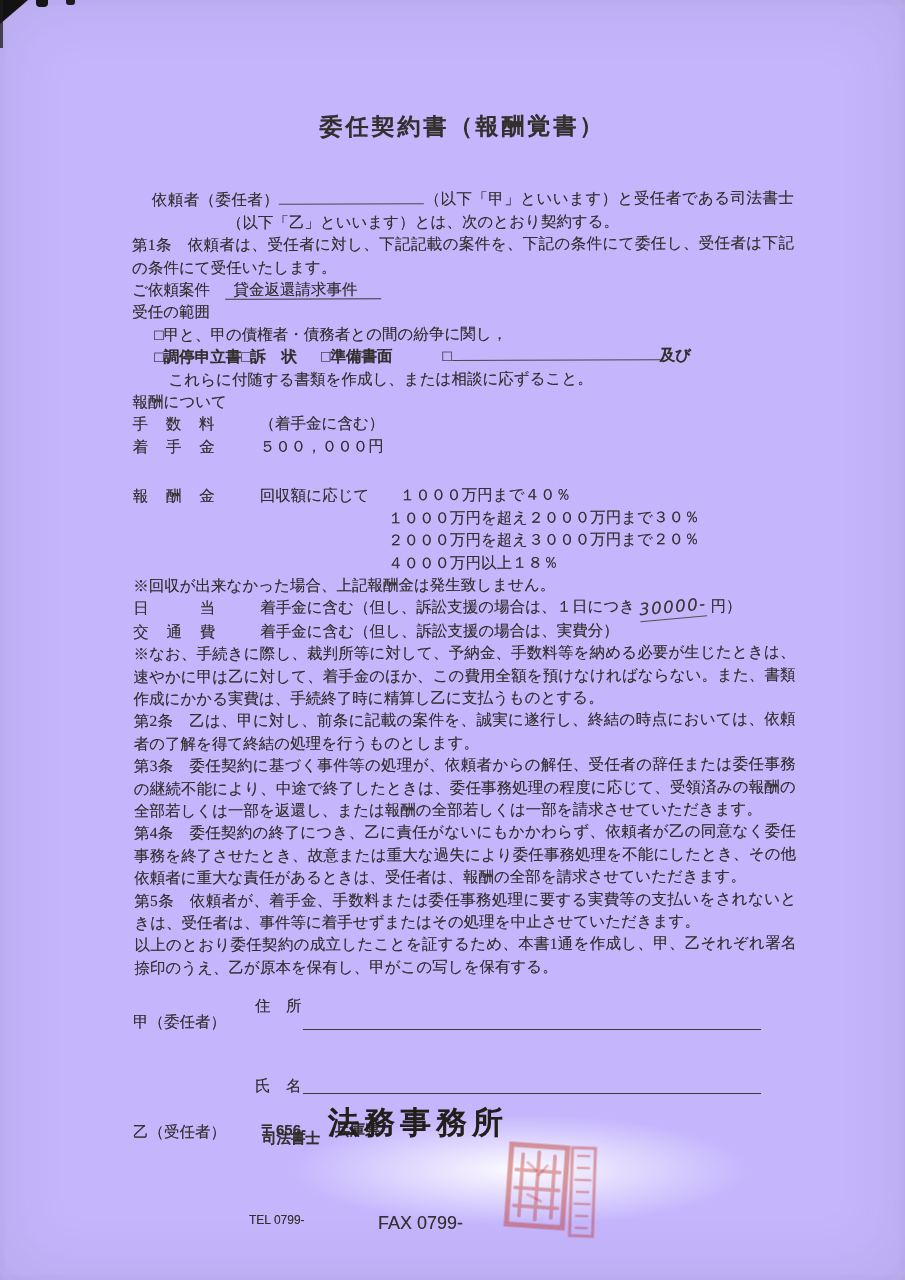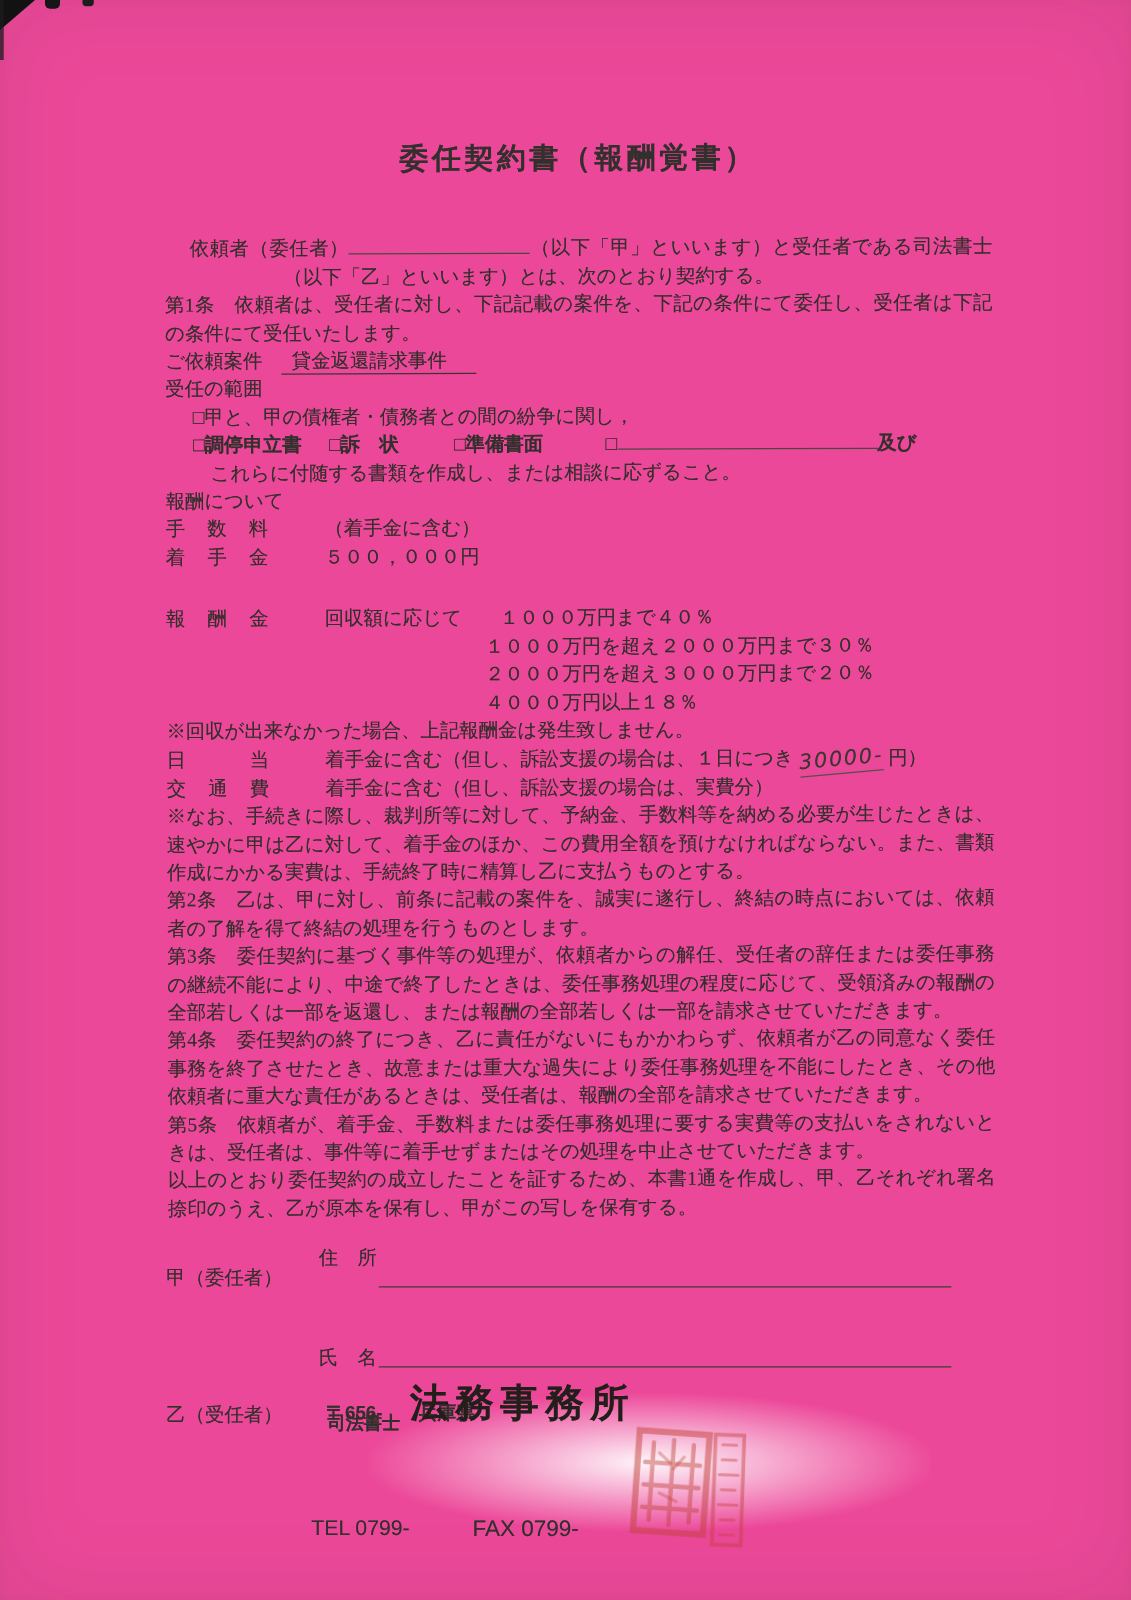--- a/index.html
+++ b/index.html
@@ -1,20 +1,20 @@
 <!DOCTYPE html>
 <html><head>
 <meta charset="utf-8">
 <style>
   * { margin:0; padding:0; box-sizing:border-box; }
   html,body { background:#e7e6e2; }
   body { width:905px; height:1280px; font-family:"Liberation Serif","DejaVu Serif",serif; }
   .page {
     position:relative; width:905px; height:1280px; overflow:hidden;
-    background:#ec4899;
+    background:#c4b5fd;
     box-shadow: inset 0 0 70px rgba(60,55,45,.10), inset 0 0 8px rgba(60,55,45,.06);
     color:#32302c;
   }
   
   .corner-tl { position:absolute; top:0; left:0; width:0; height:0;
     border-top:24px solid #121212; border-right:28px solid transparent; }
   .edge-left { position:absolute; top:0; left:0; width:3px; height:48px; background:#1c1c1c; opacity:.75; }
   .speck-1 { position:absolute; top:0; left:36px; width:12px; height:7px; background:#161616; border-radius:0 0 4px 4px; }
   .speck-2 { position:absolute; top:0; left:66px; width:9px; height:5px; background:#1d1d1d; border-radius:0 0 3px 3px; }
 
@@ -28,22 +28,22 @@
   p { margin:0; text-align:justify; }
   .intro { text-indent:20px; }
   .blank { display:inline-block; border-bottom:1.2px solid #4a4740; height:15px; vertical-align:baseline; }
   .gap { display:inline-block; height:2px; }
   .w145 { width:145px; } .w95 { width:95px; } .w208 { width:208px; }
   .underlined { border-bottom:1.6px solid #3a3731; padding:0 24px 1px 8px; }
   .ind22 { margin-left:22px; text-align:left; }
   .ind36 { margin-left:36px; text-align:left; }
   .cbrow span { display:inline-block;font-weight:bold; }
   .cb-1 { margin-left:22px; }
-  .cb-2 { margin-left:22px; }
-  .cb-3 { margin-left:44px; }
+  .cb-2 { }
+  .cb-3 { margin-left:24px; }
   .cb-4 { margin-left:50px; }
   .feerow { display:flex; align-items:baseline; }
   .flabel { flex:0 0 82px; margin-right:45px; text-align:justify; text-align-last:justify; }
   .fvalue-mid { flex:0 0 140px;margin-top:27px; }
   .tier { margin-left:255px; text-align:left; }
   .handwrite {
     display:inline-block; min-width:64px; text-align:center;
     border-bottom:1px solid #55504a; margin:0 4px;
     font-family:"DejaVu Sans",sans-serif; font-style:italic; font-size:16.5px;
     letter-spacing:1.5px; color:#3c372f; transform:rotate(-5deg) translateY(1px);
@@ -57,21 +57,21 @@
   .kou { left:133px; top:1012px; }
   .addr-label { left:255px; top:996px; }
   .rule-addr { left:303px; top:1006px; width:458px; height:24px; border-bottom:1.4px solid #3c3a34; }
   .name-label { left:255px; top:1076px; }
   .rule-name { left:303px; top:1070px; width:458px; height:24px; border-bottom:1.4px solid #3c3a34; }
   .otsu { left:133px; top:1122px; }
   .postal { left:261px; top:1121px; font-family:"Liberation Sans",sans-serif; font-weight:bold; font-size:15px; }
   .pref { left:335px; top:1121px; font-family:"Liberation Sans",sans-serif; font-weight:bold; font-size:15px; }
   .office { left:328px; top:1102px; font-size:31px; font-weight:bold; letter-spacing:5px; color:#221f1a; }
   .scrivener { left:262px; top:1129px; font-family:"Liberation Sans",sans-serif; font-weight:bold; font-size:14.5px; }
-  .tel { left:249px; top:1213px; font-family:"Liberation Sans",sans-serif; font-size:17px; }
+  .tel { left:249px; top:1213px; font-family:"Liberation Sans",sans-serif; font-size:12px; }
   .fax { left:378px; top:1213px; font-family:"Liberation Sans",sans-serif; font-size:18px; }
 
   .stamp { position:absolute; z-index:3; filter:blur(.3px); }
   .stamp-main { left:506px; top:1143px; width:62px; height:86px; transform:rotate(4deg); }
   .stamp-side { left:569px; top:1146px; width:27px; height:92px; transform:rotate(2deg); }
 </style>
 </head>
 <body>
 
 <div class="page">

